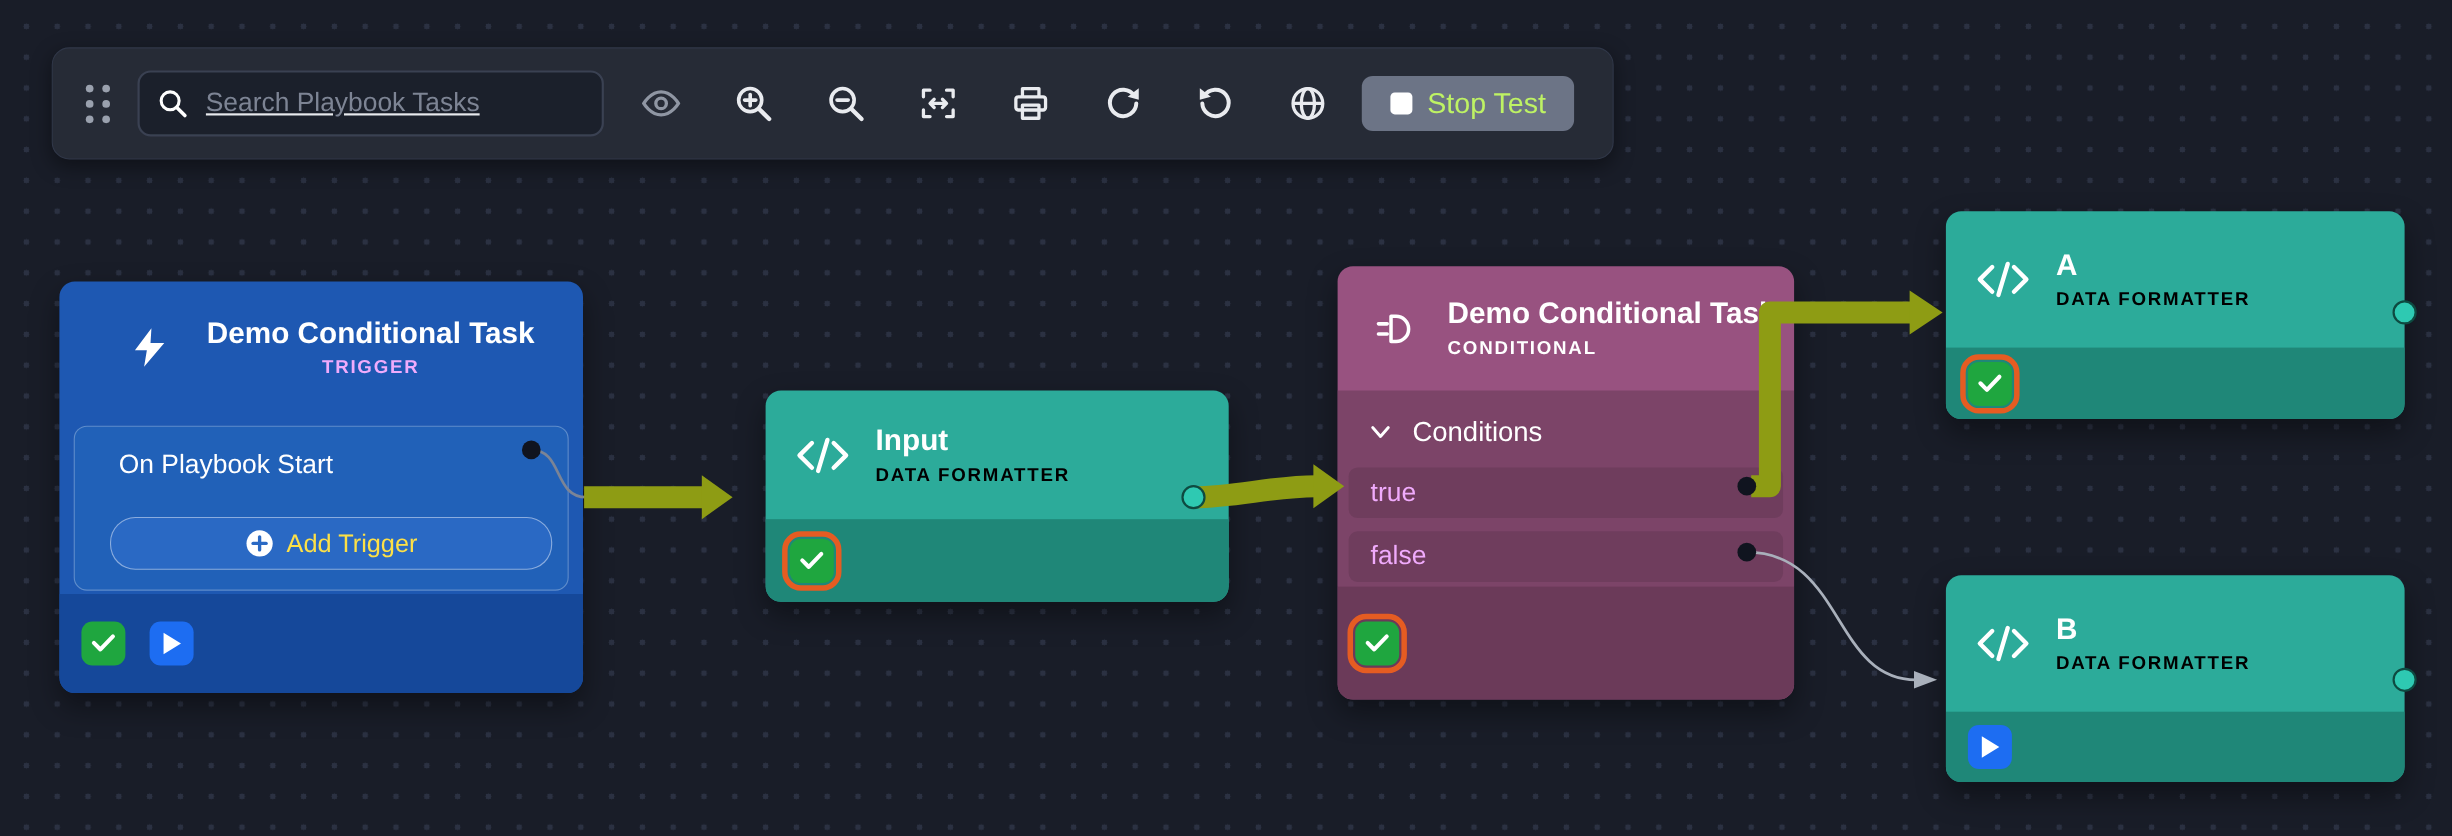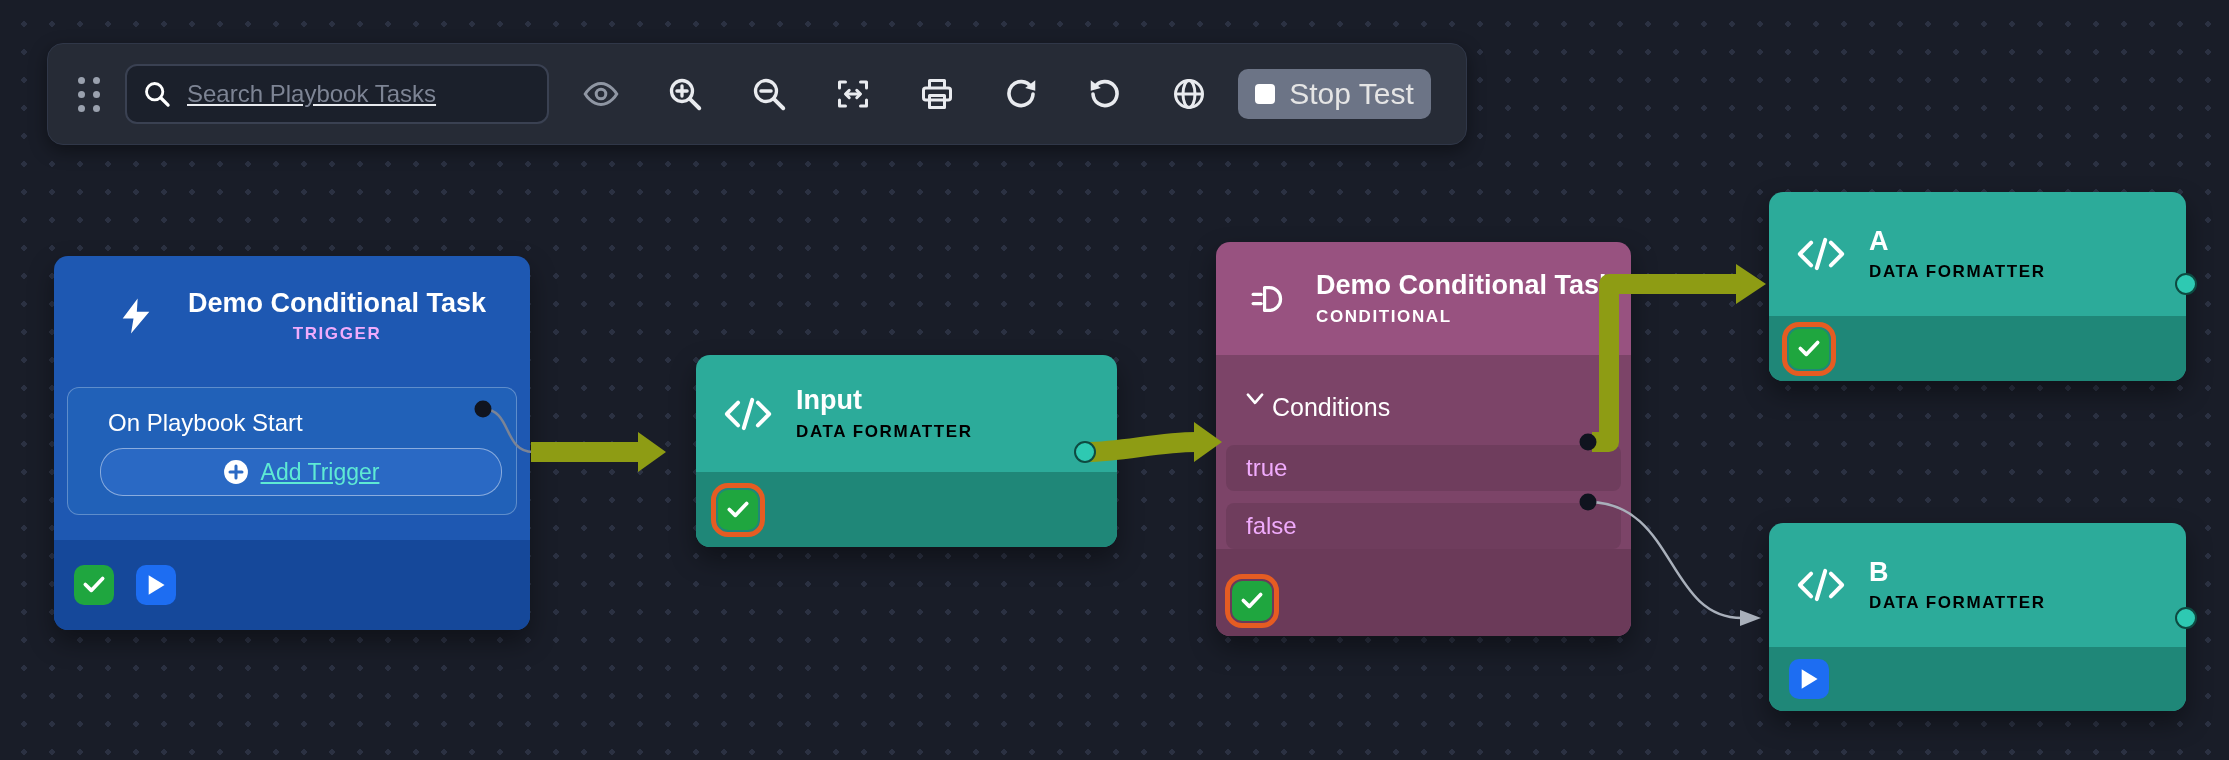--- a/index.html
+++ b/index.html
@@ -19,21 +19,21 @@
   .searchbox .s-icon{margin:0 14px 0 16px;display:flex;}
   .searchbox input{flex:1;background:transparent;border:none;outline:none;color:#e8eaee;
                    font-size:24px;font-family:"Liberation Sans",sans-serif;text-decoration:underline;}
   .searchbox input::placeholder{color:#7d8494;}
   .tb-btn{width:66px;height:66px;margin-left:18px;background:transparent;border:none;border-radius:10px;
           display:flex;align-items:center;justify-content:center;cursor:pointer;padding:0;}
   .tb-btn:first-of-type{margin-left:19px;}
   .stop-btn{margin-left:16px;width:193px;height:50px;background:#6c7486;border:none;border-radius:10px;
             display:flex;align-items:center;justify-content:center;gap:14px;cursor:pointer;}
   .stop-btn .sq{width:20px;height:20px;background:#ffffff;border-radius:4px;}
-  .stop-btn span.lbl{color:#e5e5e5;font-size:30px;}
+  .stop-btn span.lbl{color:#bef264;font-size:26px;}
 
   
   .node{position:absolute;border-radius:14px;display:flex;flex-direction:column;overflow:hidden;
         box-shadow:0 12px 26px rgba(0,0,0,.38);z-index:2;}
   .node-header{display:flex;align-items:center;padding-left:26px;gap:22px;flex:0 0 auto;}
   .hdr-icon{width:52px;display:flex;align-items:center;justify-content:center;flex:0 0 auto;}
   .node-title{color:#fff;font-size:27px;font-weight:bold;line-height:1.15;}
   .node-subtitle{font-size:17px;font-weight:bold;letter-spacing:1.6px;margin-top:5px;}
   .node-footer{margin-top:auto;display:flex;align-items:center;flex:0 0 auto;}
 
@@ -44,27 +44,27 @@
   .teal   .node-footer{background:#1f8778;}
   .teal   .node-subtitle{color:#000000;}
   .purple{background:#985280;}
   .purple .node-footer{background:#6b3a59;}
   .purple .node-subtitle{color:#ffffff;}
 
   
   .trigger-panel{margin:11px 13px 0 13px;background:#2161b8;border:1px solid rgba(255,255,255,.28);
                  border-radius:12px;padding:14px 16px 18px 32px;}
   .trigger-row{height:42px;display:flex;align-items:center;color:#fff;font-size:24px;padding-left:8px;}
-  .add-trigger{margin-top:4px;width:100%;height:46px;border-radius:23px;background:#2a69c4;
+  .add-trigger{margin-top:26px;width:100%;height:46px;border-radius:23px;background:#2a69c4;
                border:1px solid rgba(255,255,255,.45);display:flex;align-items:center;justify-content:center;
-               gap:12px;color:#5eead4;font-size:23px;cursor:pointer;text-decoration:underline;}
+               gap:12px;color:#fde047;font-size:23px;cursor:pointer;}
 
   
   .cond-panel{background:#7c4468;flex:1 1 auto;padding-top:18px;}
-  .cond-head{display:flex;gap:8px;color:#fff;font-size:25px;padding-left:30px;height:40px;cursor:pointer;margin-top:20px;}
+  .cond-head{display:flex;align-items:center;gap:20px;color:#fff;font-size:25px;padding-left:30px;height:40px;cursor:pointer;}
   .cond-row{margin:12px 10px 0 10px;height:46px;display:flex;align-items:center;color:#f0abfc;font-size:24px;
             padding-left:20px;background:rgba(0,0,0,.10);border-radius:8px;}
 
   
   .badge{width:40px;height:40px;border-radius:10px;display:flex;align-items:center;justify-content:center;
          cursor:pointer;flex:0 0 auto;}
   .badge.green{background:#1fa63f;}
   .badge.play {background:#1d6df2;}
   .badge.ringed{outline:5px solid #e55c22;outline-offset:2px;}
 

